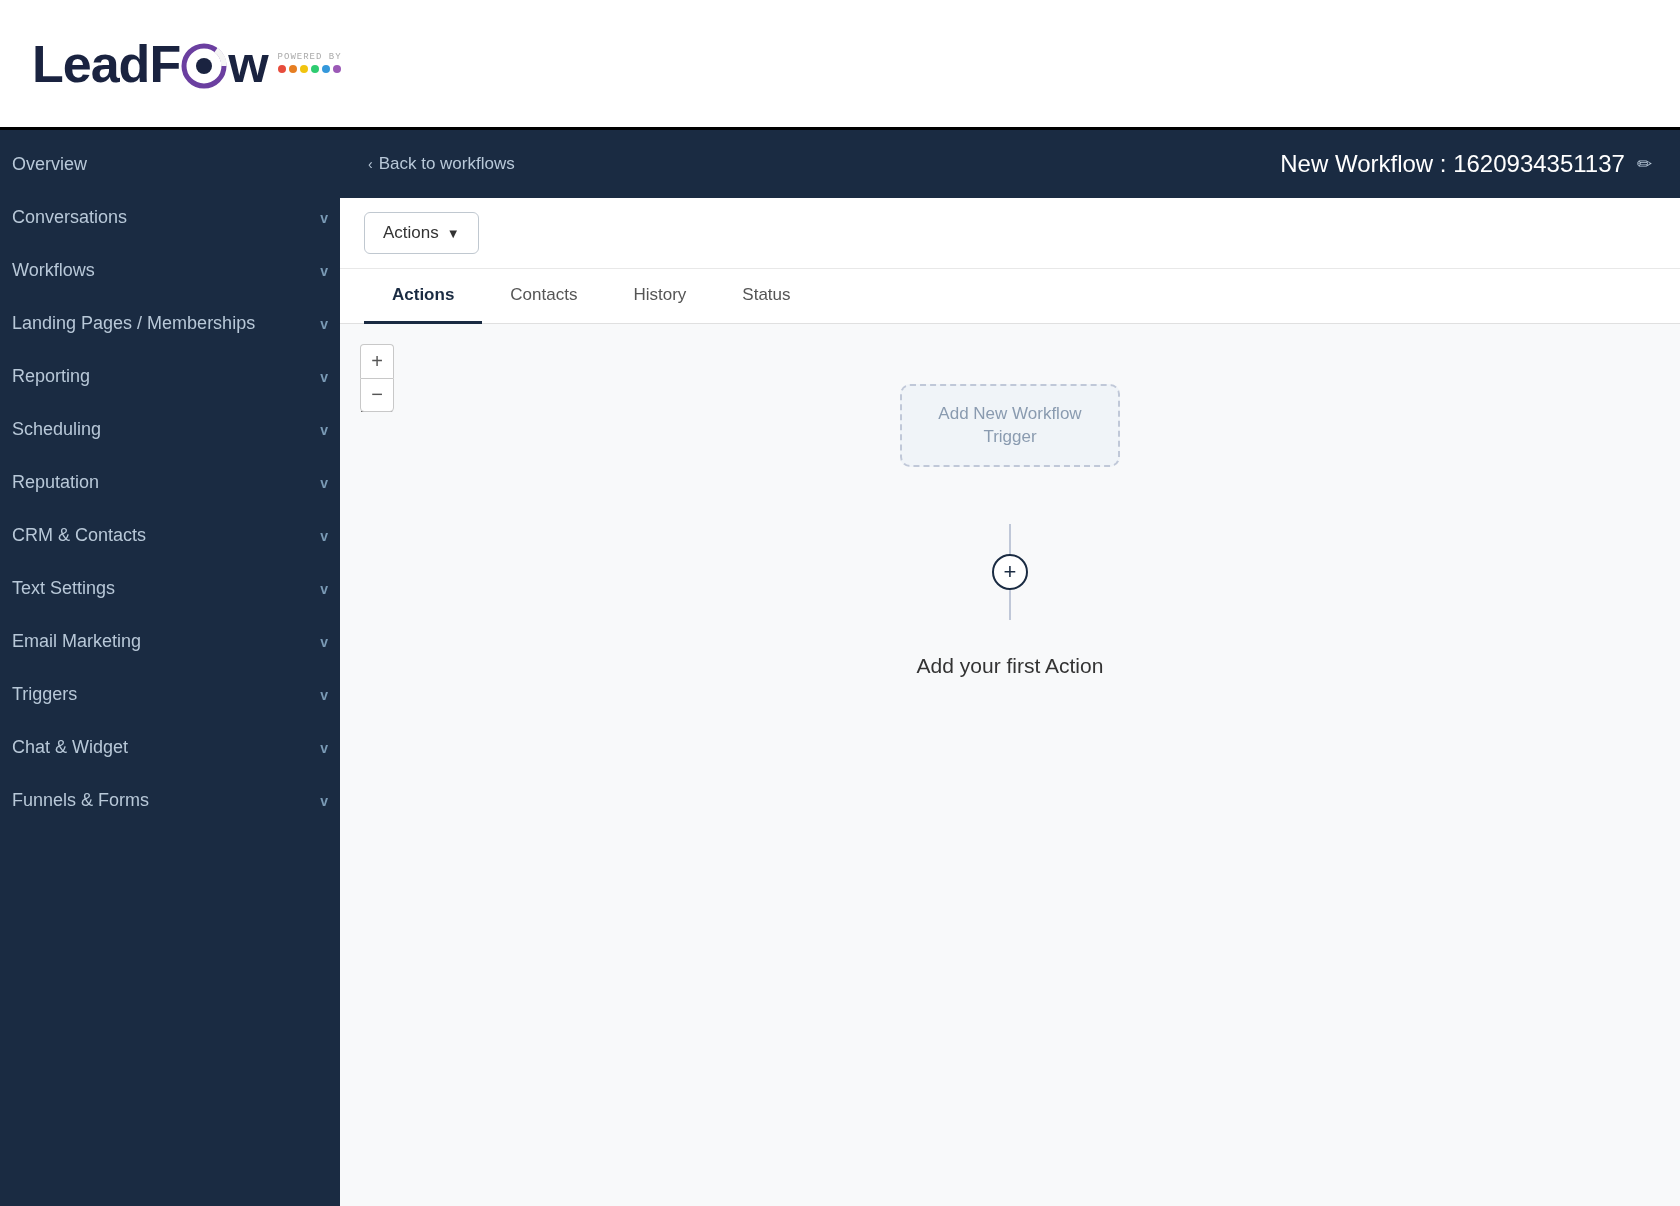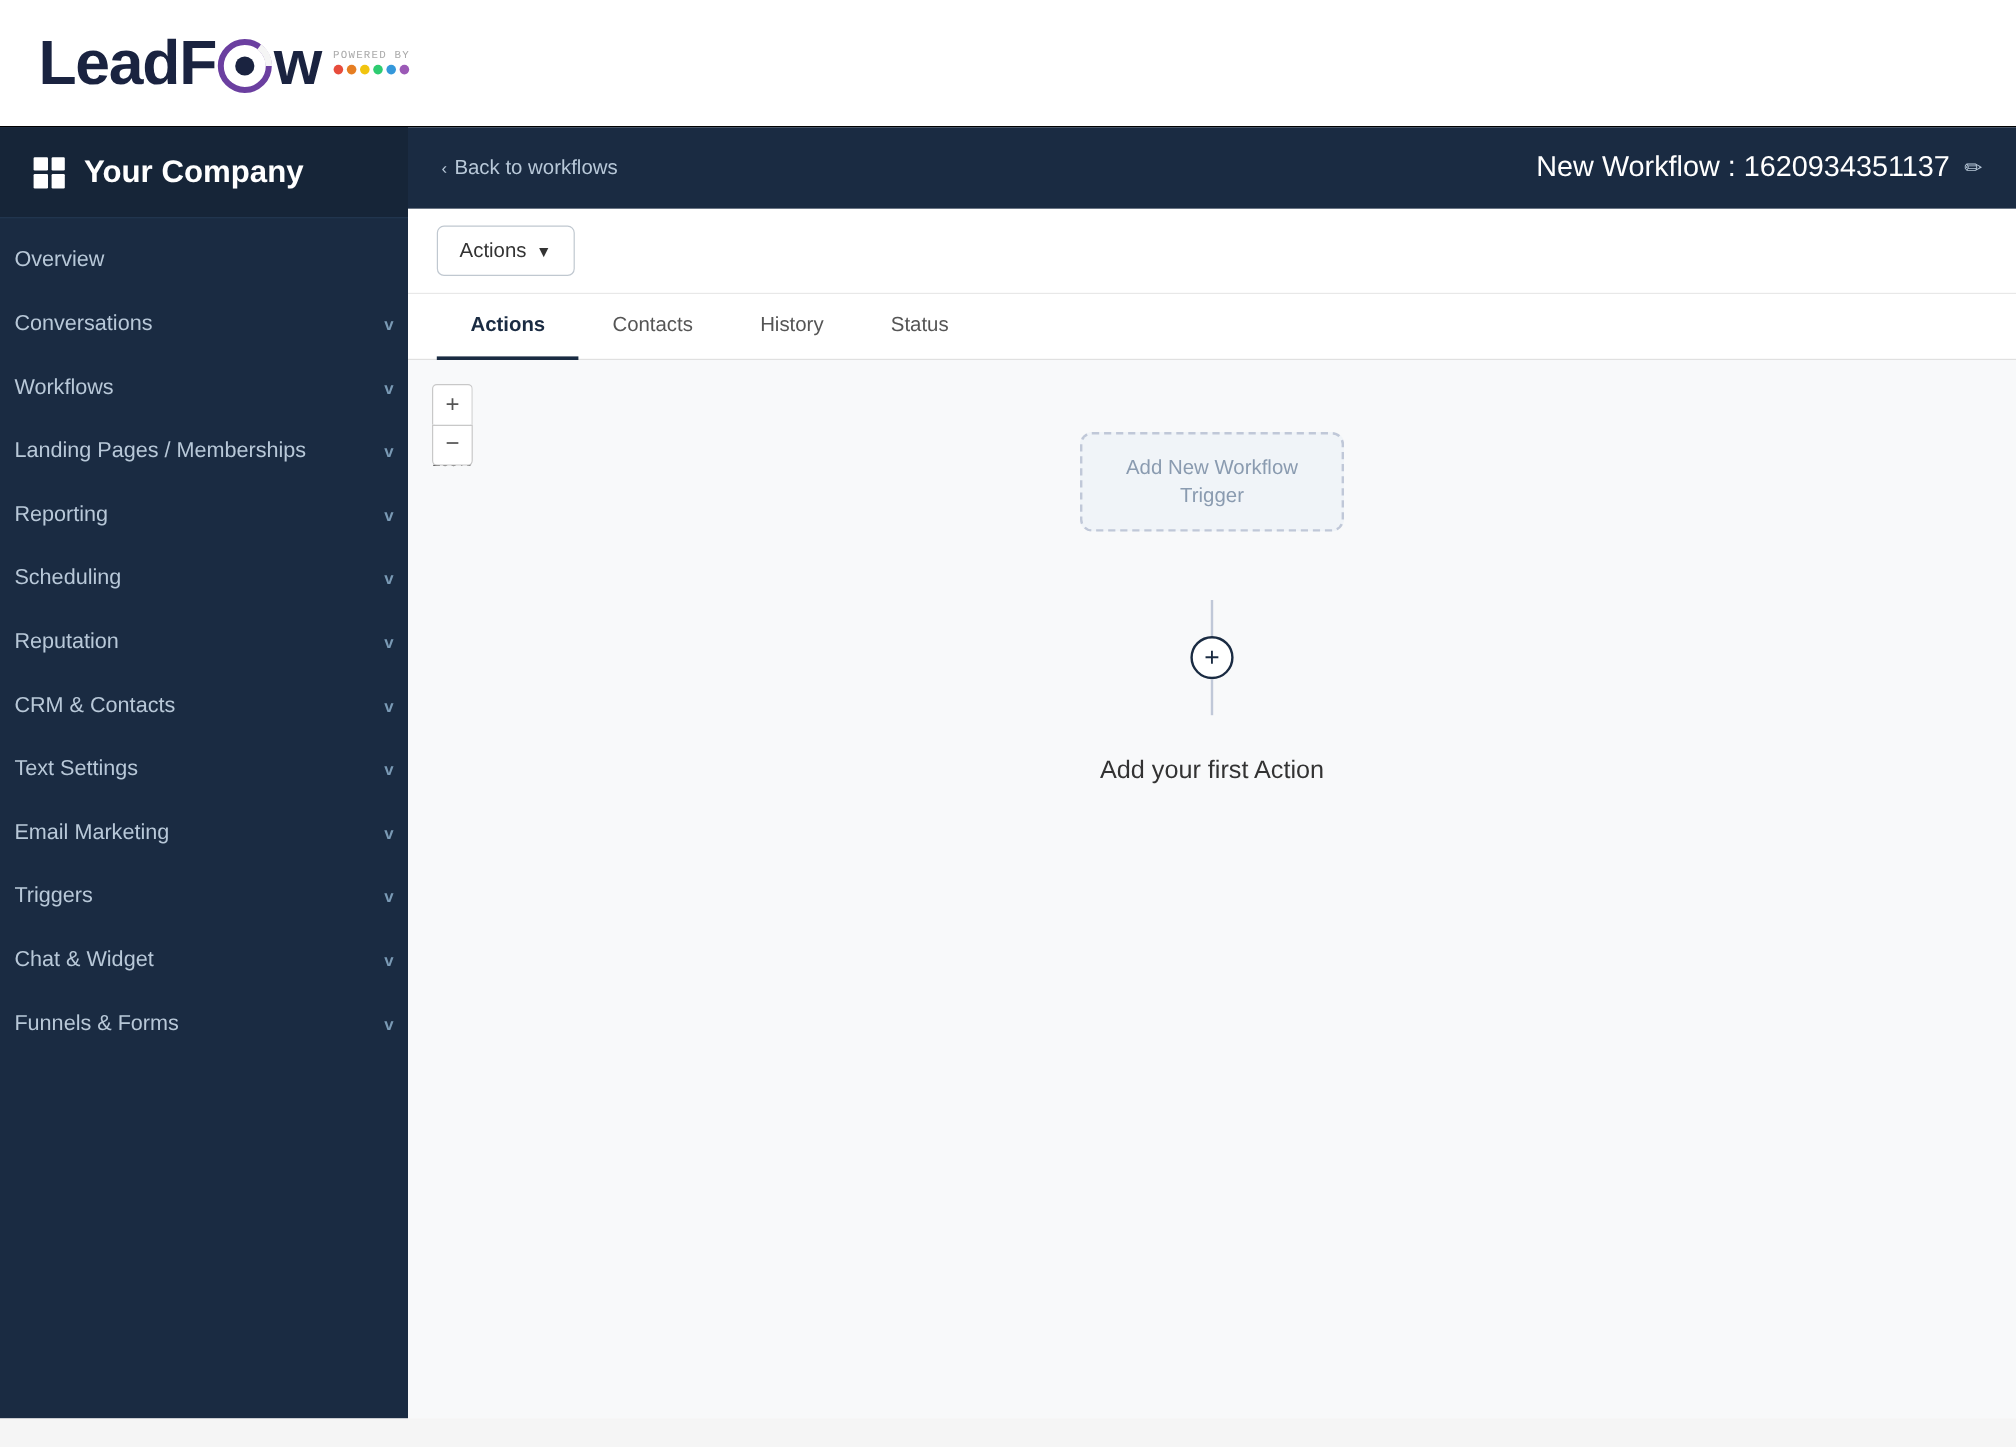--- a/index.html
+++ b/index.html
@@ -2,22 +2,22 @@
 <html><head>
   <meta charset="utf-8">
   <style>
     * { box-sizing: border-box; margin: 0; padding: 0; }
     body { font-family: 'Segoe UI', Arial, sans-serif; background: #f5f5f5; }
 
     
     .logo-bar {
       background: #ffffff;
       padding: 18px 32px;
-      border-bottom: 1px solid #000000;
-      height: 106px;
+      border-bottom: 3px solid #000000;
+      height: 130px;
       display: flex;
       align-items: center;
     }
     .dot {
       width: 8px;
       height: 8px;
       border-radius: 50%;
     }
 
     
@@ -319,29 +319,20 @@
         <div class="dot" style="background:#9b59b6;"></div>
       </div>
     </div>
   </div>
 </div>
 
 <div class="main-layout">
 
   <div class="sidebar">
 
-    <div class="sidebar-company">
-      <div class="company-grid-icon">
-        <div class="grid-sq"></div>
-        <div class="grid-sq"></div>
-        <div class="grid-sq"></div>
-        <div class="grid-sq"></div>
-      </div>
-      <span class="company-name">Your Company</span>
-    </div>
 
     <nav class="sidebar-nav">
       <div class="nav-item">
         <span class="nav-item-label">Overview</span>
       </div>
       <div class="nav-item">
         <span class="nav-item-label">Conversations</span>
         <span class="nav-chevron">v</span>
       </div>
       <div class="nav-item">

